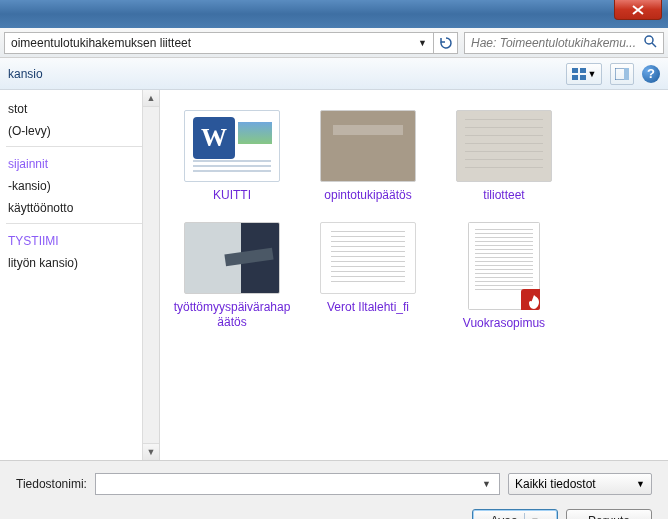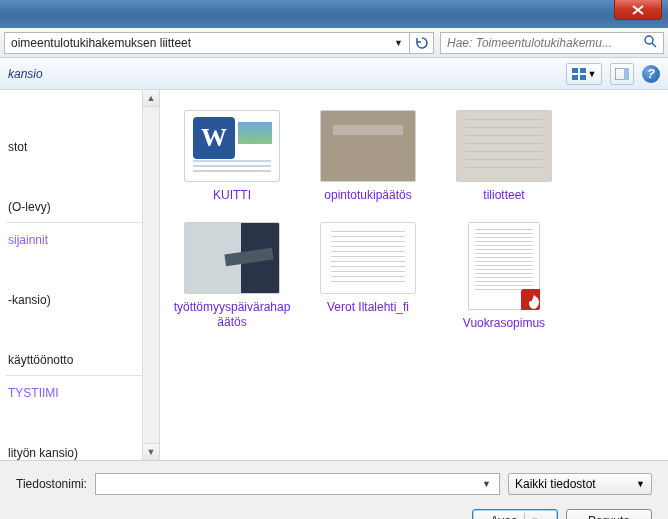--- a/index.html
+++ b/index.html
@@ -58,21 +58,21 @@
       border: 1px solid #b8b8b8;
       border-left: none;
       background: #fff;
       display: flex;
       align-items: center;
       justify-content: center;
       cursor: pointer;
       color: #2a5d9c;
     }
     .searchbox {
-      width: 224px;
+      width: 200px;
       height: 22px;
       border: 1px solid #b8b8b8;
       background: #fff;
       margin-left: 6px;
       display: flex;
       align-items: center;
       padding: 0 6px;
       color: #888;
       font-style: italic;
     }
@@ -85,21 +85,20 @@
       font-size: 12px;
     }
     .search-icon { color: #2a5d9c; margin-left: 4px; cursor: pointer; font-style: normal; }
     .toolbar {
       height: 32px;
       background: linear-gradient(to bottom, #f9fbfd, #e4eef7);
       border-bottom: 1px solid #d0d8e0;
       display: flex;
       align-items: center;
       padding: 0 8px;
-      font-style: italic;
     }
     .toolbar-left { color: #1a3e6e; }
     .toolbar-right { margin-left: auto; display: flex; align-items: center; gap: 8px; }
     .view-btn {
       width: 36px;
       height: 22px;
       border: 1px solid #b8c8d8;
       border-radius: 2px;
       background: linear-gradient(to bottom, #fefefe, #e8f0f6);
       display: flex;
@@ -131,21 +130,20 @@
       overflow-y: auto;
       padding: 8px 0;
       position: relative;
     }
     .sidebar-item {
       padding: 4px 8px;
       color: #222;
       cursor: pointer;
       white-space: nowrap;
       overflow: hidden;
-      margin-top: 38px;
     }
     .sidebar-item.header { color: #8b5cf6; font-weight: normal; margin-top: 6px; }
     .sidebar-separator { height: 1px; background: #e0e0e0; margin: 4px 6px; }
     .scrollbar-stub {
       position: absolute;
       right: 0;
       top: 0;
       bottom: 0;
       width: 17px;
       background: #f0f0f0;

